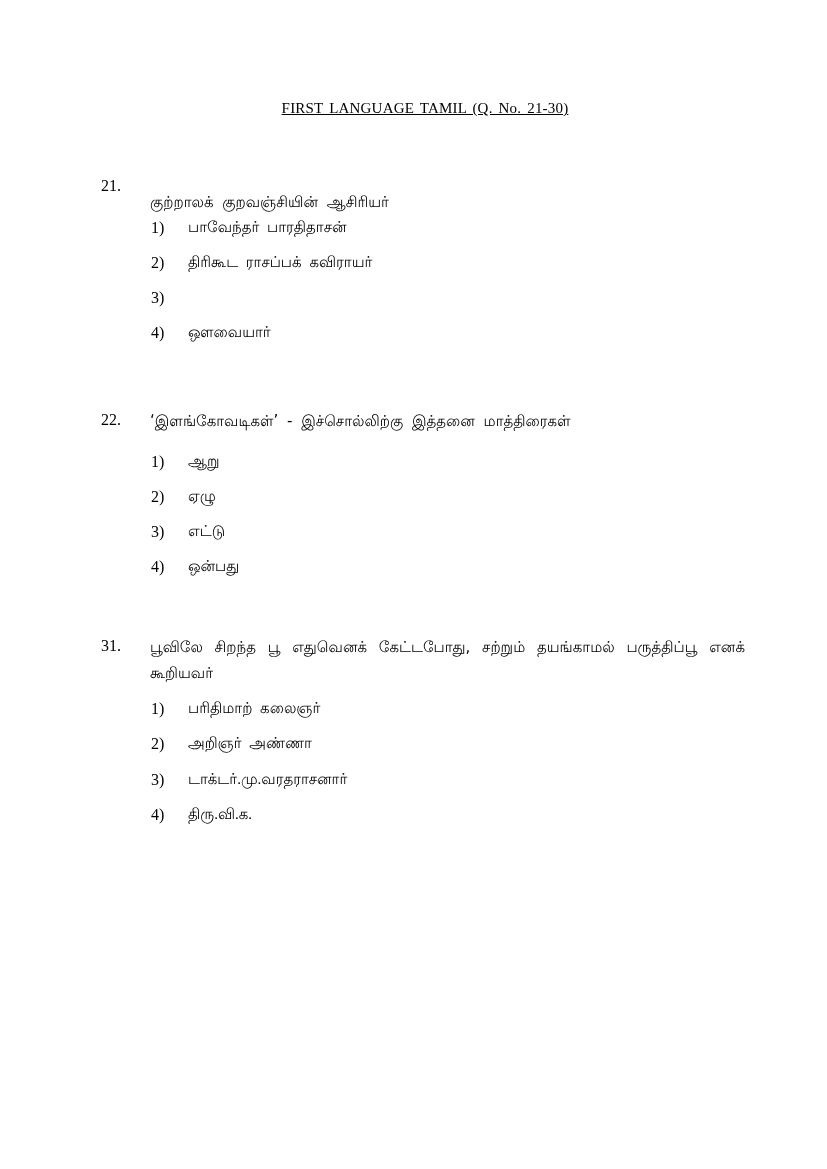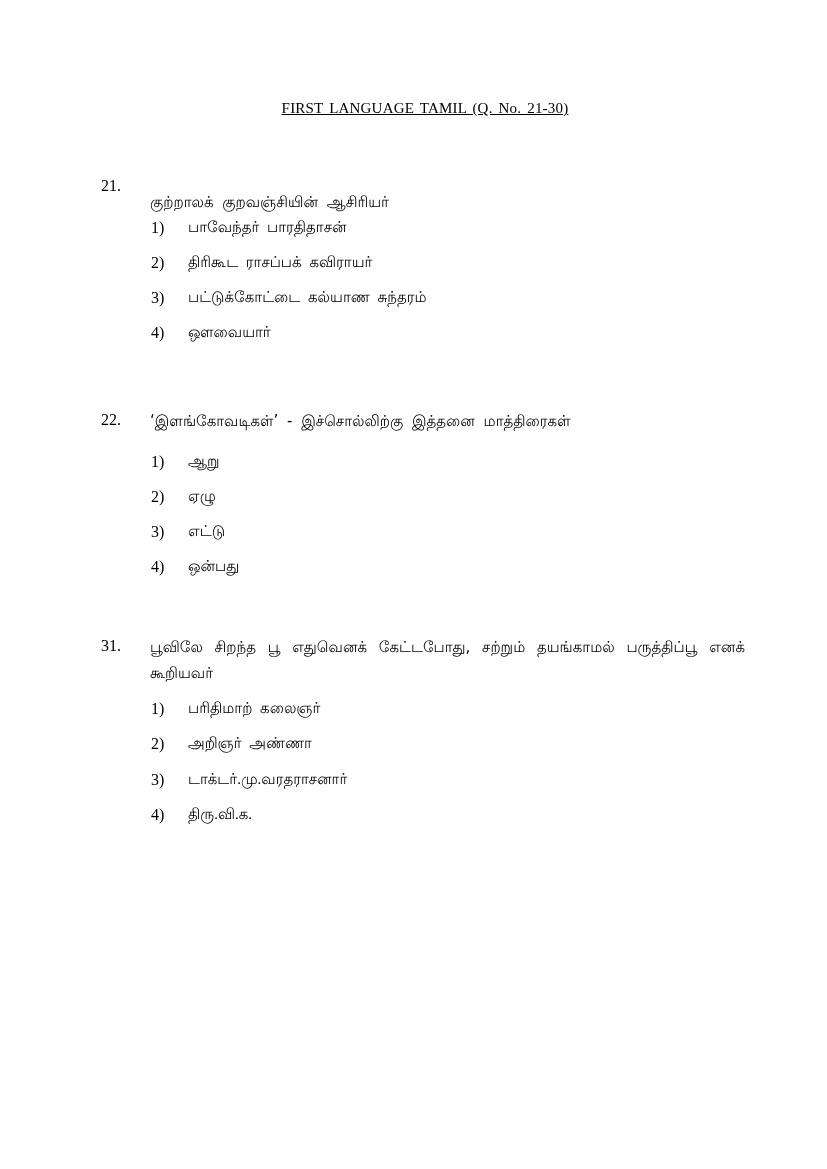--- a/index.html
+++ b/index.html
@@ -44,21 +44,20 @@
   <div class="opt" style="top:219px;">
     <span class="onum">1)</span>
     <span class="otext">பாவேந்தர் பாரதிதாசன்</span>
   </div>
   <div class="opt" style="top:254px;">
     <span class="onum">2)</span>
     <span class="otext">திரிகூட ராசப்பக் கவிராயர்</span>
   </div>
   <div class="opt" style="top:289px;">
     <span class="onum">3)</span>
-    <span class="otext">பட்டுக்கோட்டை கல்யாண சுந்தரம்</span>
   </div>
   <div class="opt" style="top:324px;">
     <span class="onum">4)</span>
     <span class="otext">ஔவையார்</span>
   </div>
 
   <div class="q" style="top:411px;">
     <span class="qnum">22.</span>
     <span class="qtext" style="top:-3px;">‘இளங்கோவடிகள்’ - இச்சொல்லிற்கு இத்தனை மாத்திரைகள்</span>
   </div>

